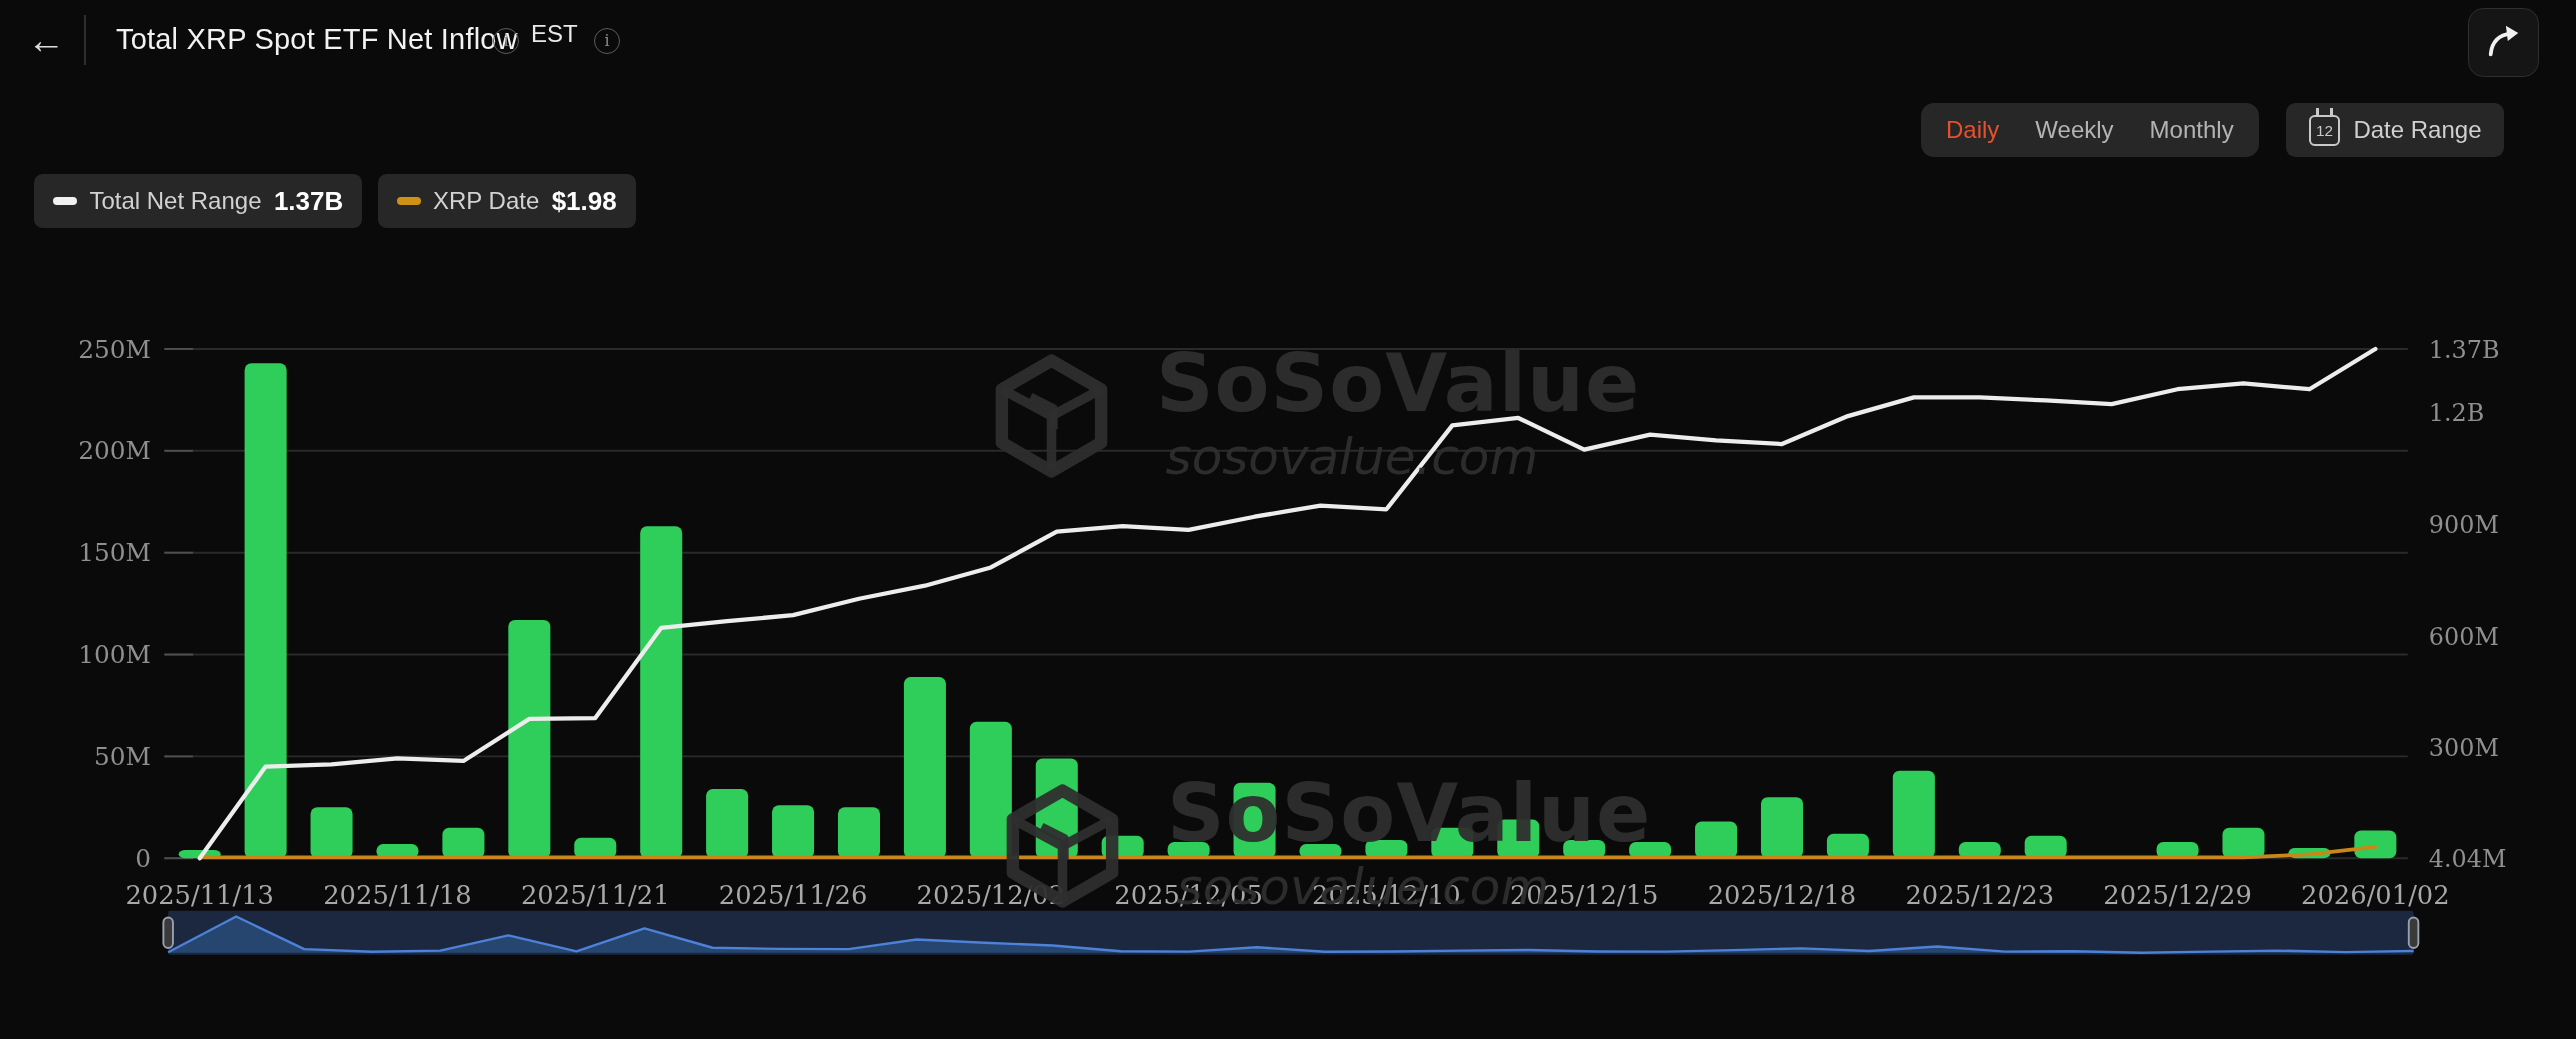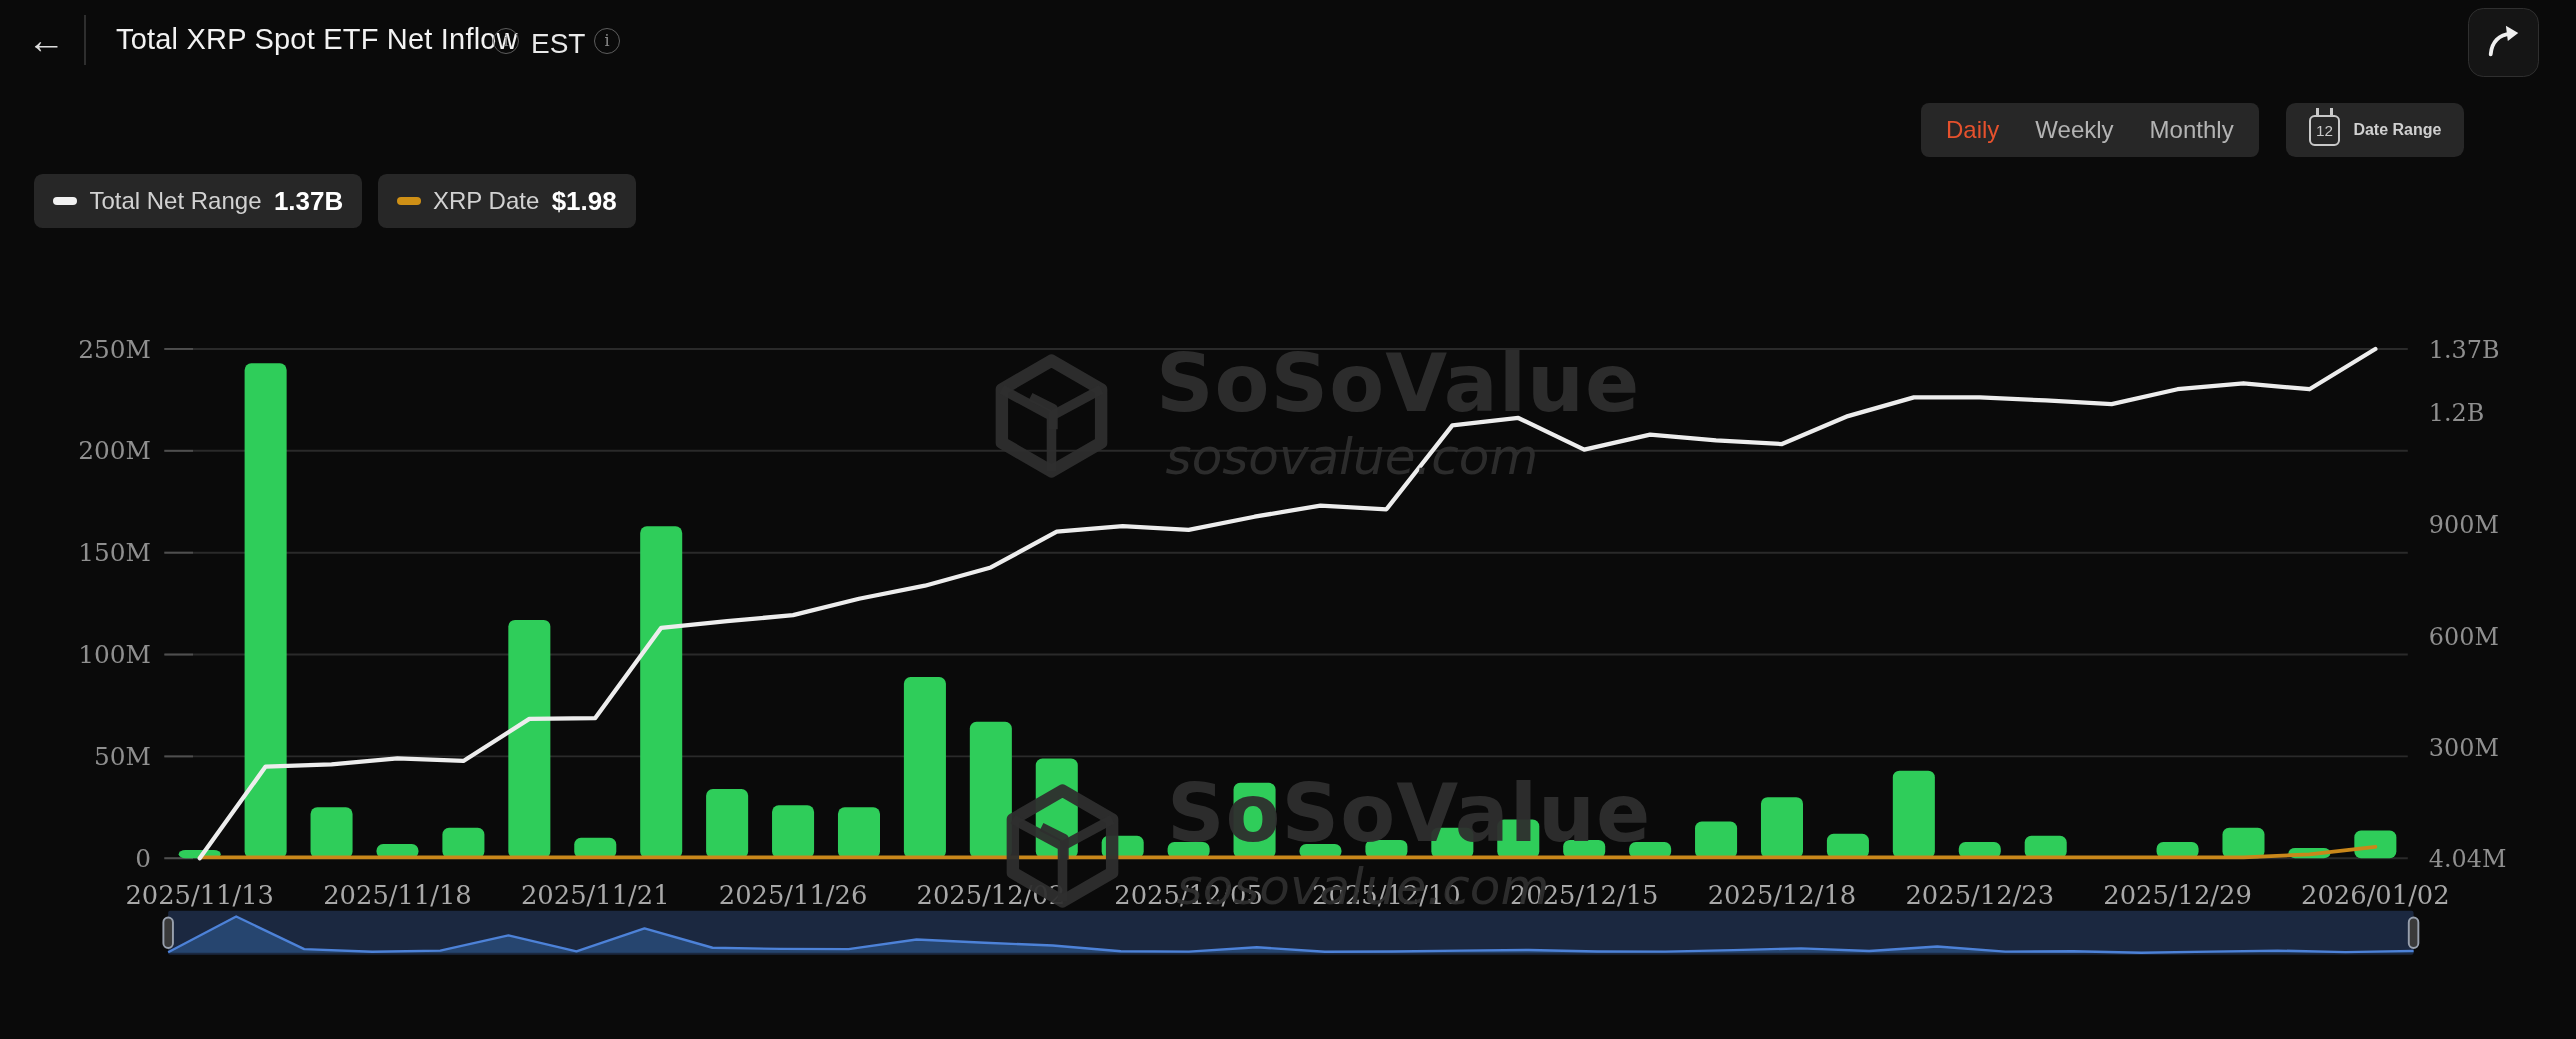--- a/index.html
+++ b/index.html
@@ -11,33 +11,33 @@
   
   .header { position:absolute; top:0; left:0; width:100%; height:86px; }
   .back { position:absolute; left:25px; top:19px; width:42px; height:42px;
           color:#dcdcdc; font-size:38px; line-height:42px; text-align:center; cursor:pointer; }
   .hdr-divider { position:absolute; left:84px; top:15.3px; width:1.9px; height:50px; background:#2e2e2e; }
   .title { position:absolute; left:116px; top:23px; font-size:29px; font-weight:normal; color:#f2f2f2; letter-spacing:0.2px; }
   .info-icon { position:absolute; top:28px; width:26px; height:26px; border:1.9px solid #5d5d5d;
                border-radius:50%; color:#8a8a8a; font-family:"DejaVu Serif",serif; font-size:16px;
                text-align:center; line-height:23px; }
   .info-icon::before { content:"i"; }
-  .est { position:absolute; left:531px; top:28px; font-size:28px; color:#e9e9e9; }
+  .est { position:absolute; left:531px; top:20px; font-size:24px; color:#e9e9e9; }
   .share-btn { position:absolute; right:37px; top:7.6px; width:71px; height:69px; background:#151515;
                border:1.9px solid #2f2f2f; border-radius:15.3px; display:flex; align-items:center;
                justify-content:center; cursor:pointer; }
 
   
-  .tabs { position:absolute; left:1921px; top:103px; height:54px; background:#272727; border-radius:8px;
+  .tabs { position:absolute; left:1921px; top:103px; height:54px; background:#272727; border-radius:13px;
           display:flex; align-items:center; padding:4px 25px; gap:36px; }
   .tab { font-size:24px; color:#b3b3b3; cursor:pointer; }
   .tab.active { color:#e5512d; }
   .daterange { position:absolute; left:2286px; top:103px; height:54px; background:#272727; border-radius:9.6px;
                display:flex; align-items:center; padding:0 23px; gap:13.4px; cursor:pointer; }
-  .daterange .dr-label { font-size:16px; font-weight:bold; color:#d0d0d0; }
+  .daterange .dr-label { font-size:24px; font-weight:normal; color:#d0d0d0; }
   .cal { position:relative; width:31px; height:31px; border:2.9px solid #c9c9c9; border-radius:5.7px; }
   .cal::before, .cal::after { content:""; position:absolute; top:-8.6px; width:2.9px; height:7.6px; background:#c9c9c9; }
   .cal::before { left:4.8px; } .cal::after { right:4.8px; }
   .cal .cal-day { position:absolute; inset:0; font-size:15.3px; font-weight:normal; color:#c9c9c9;
                   text-align:center; line-height:27px; }
 
   
   .legend { position:absolute; left:34px; top:174px; display:flex; gap:15.3px; }
   .chip { height:54px; background:#272727; border-radius:8.6px; display:flex; align-items:center;
           padding:0 19px; gap:12.4px; cursor:pointer; }

